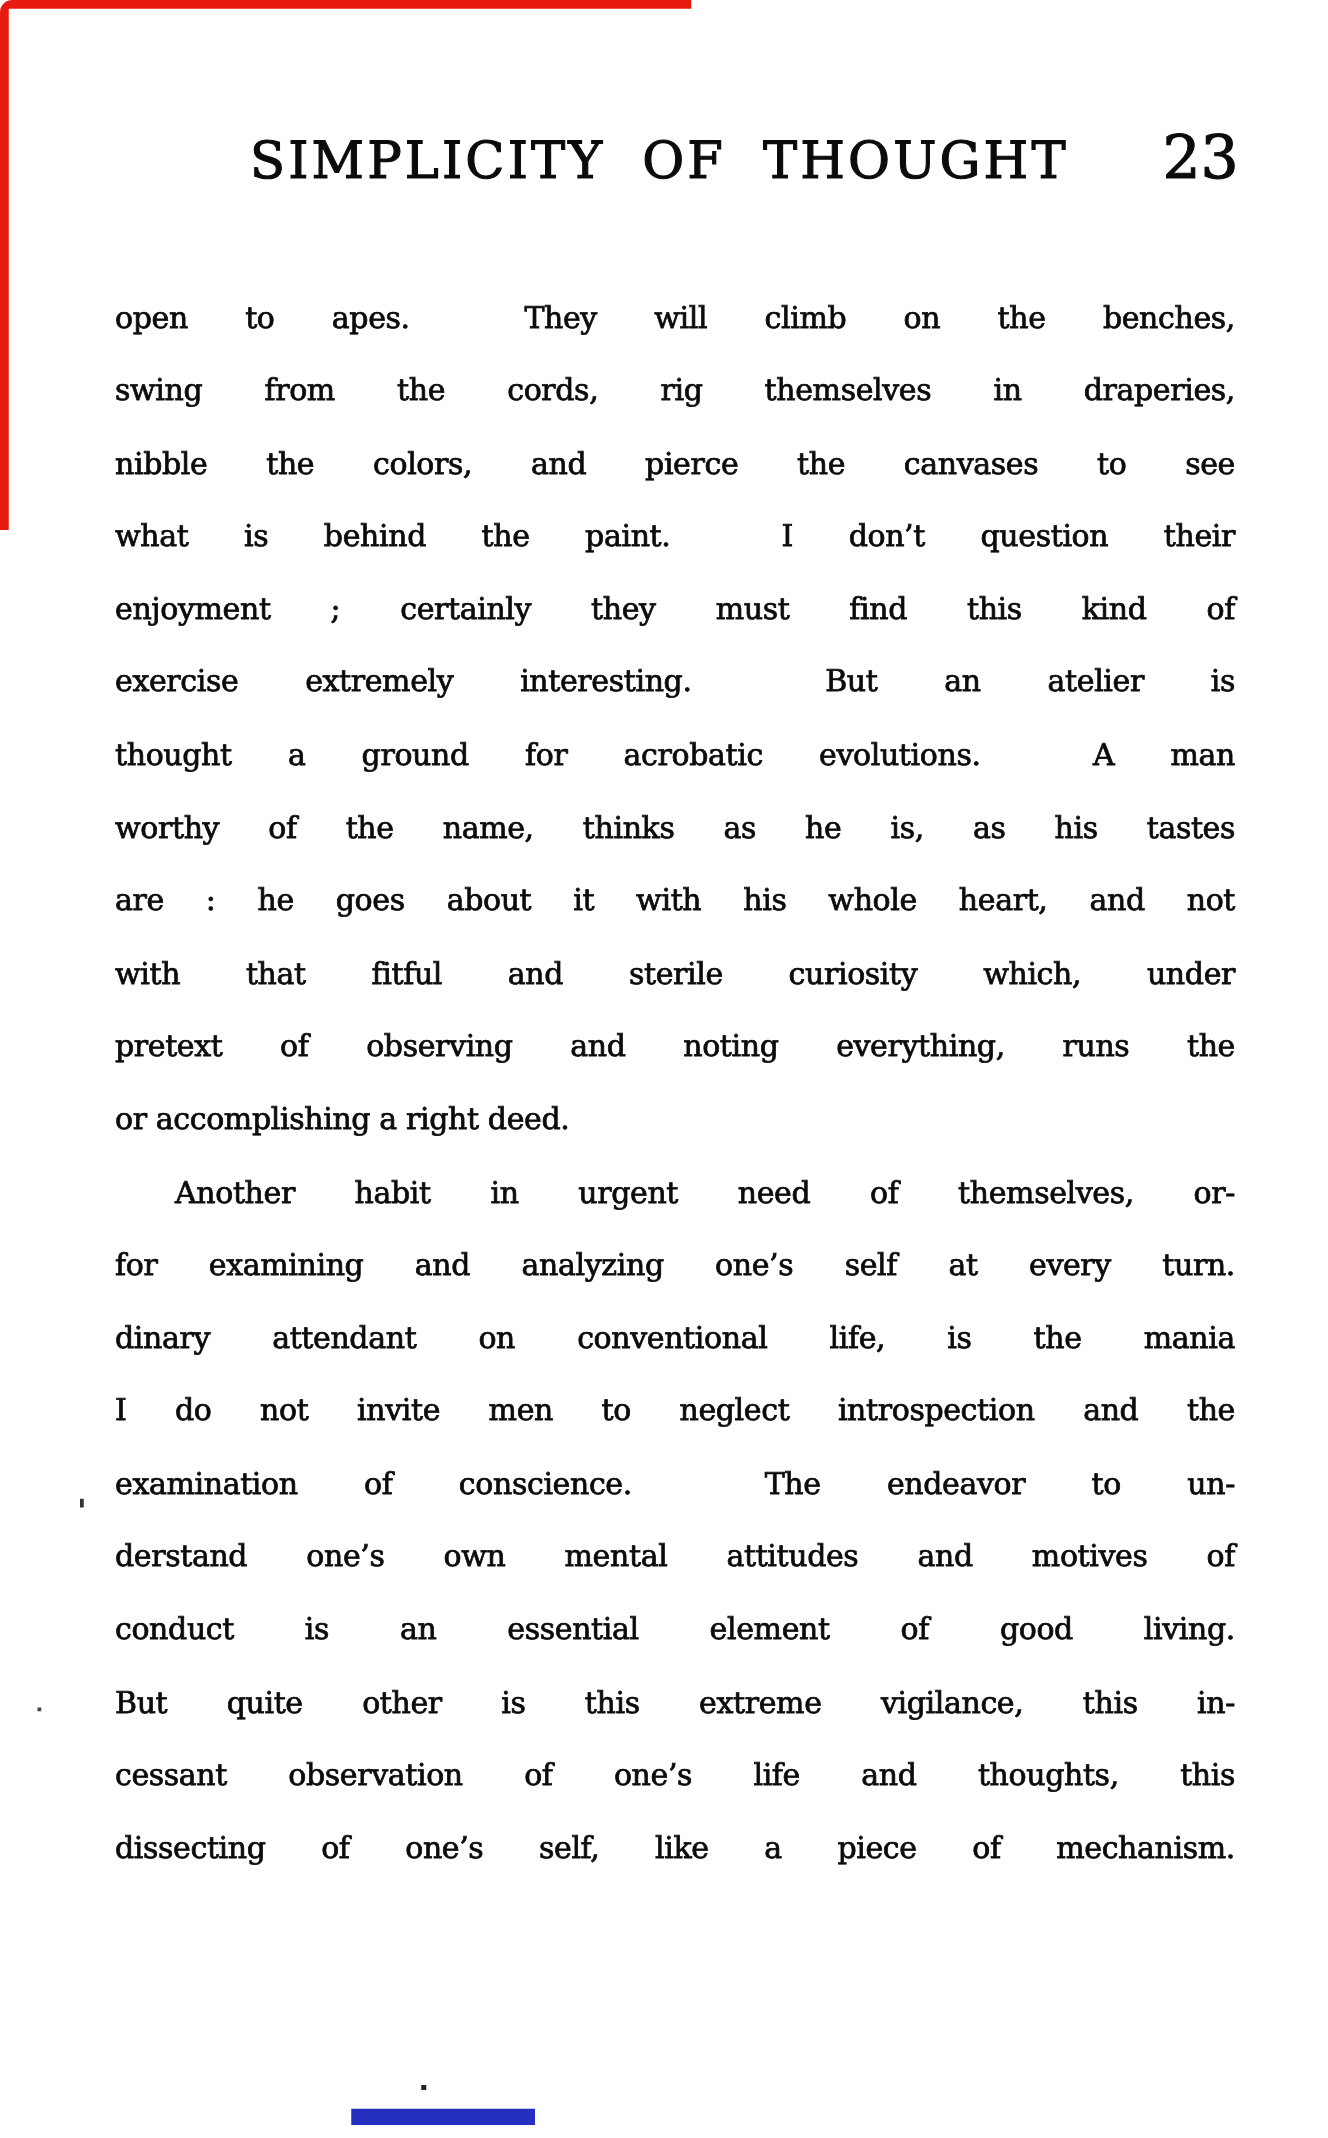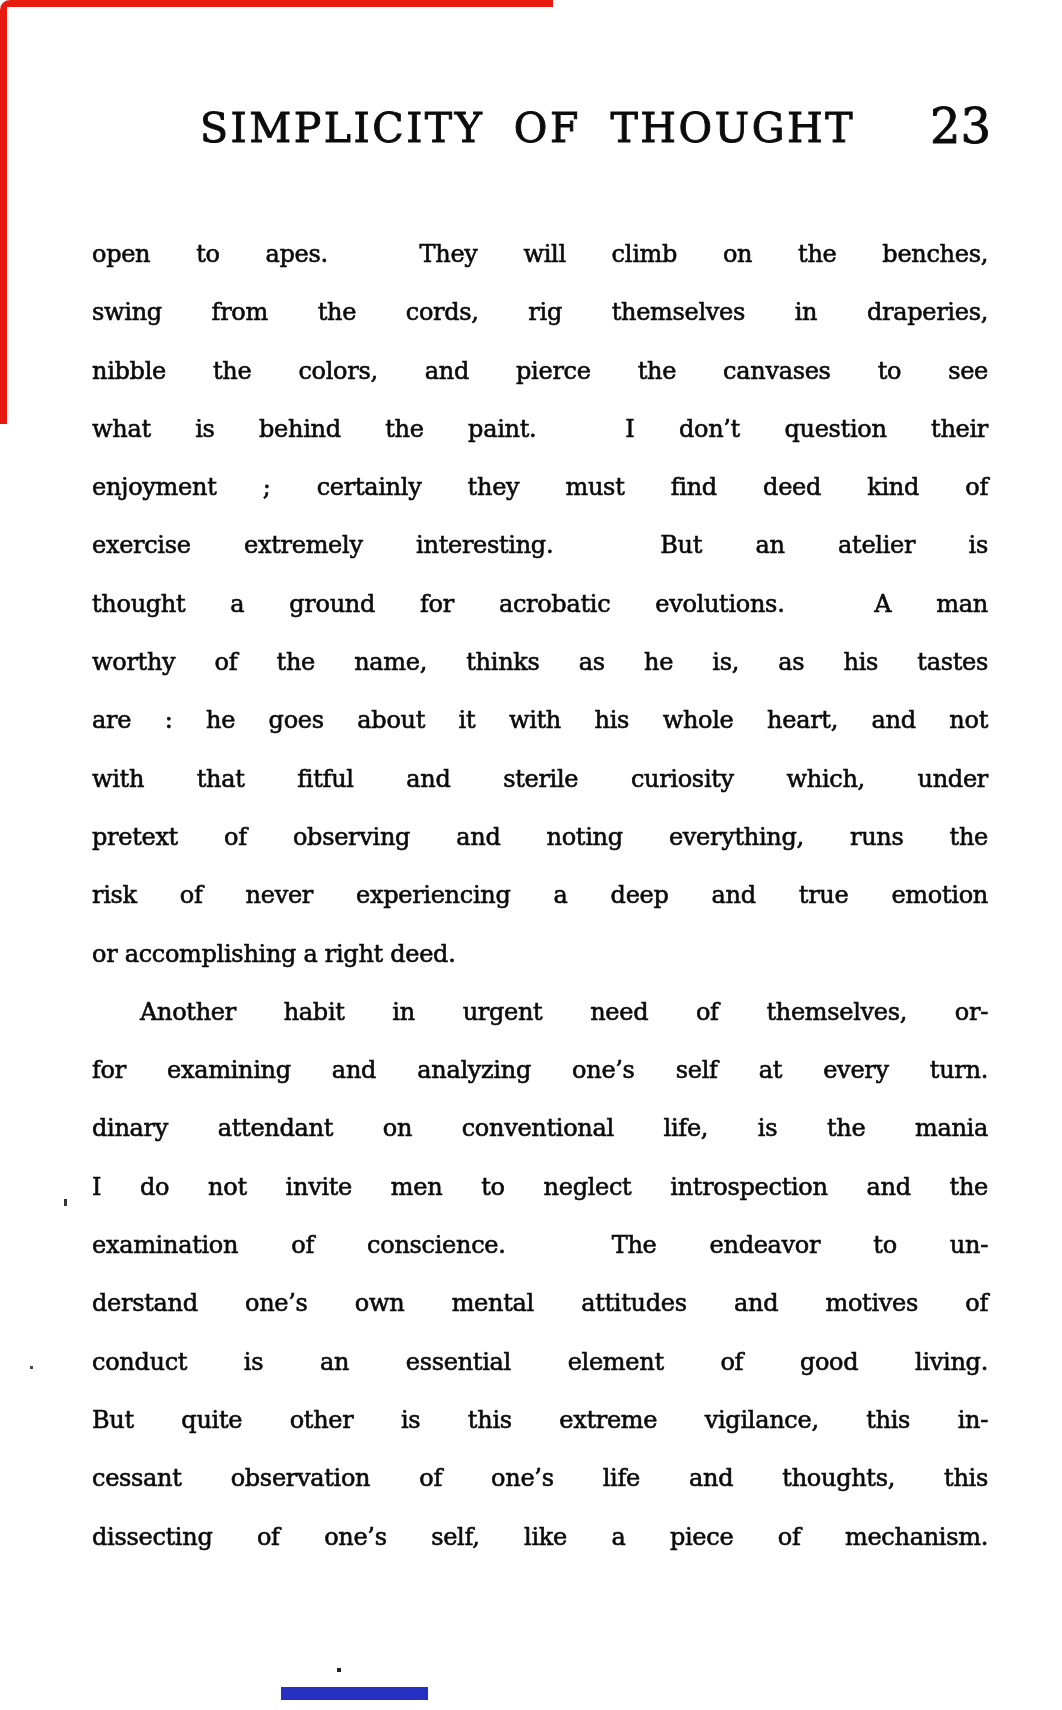--- a/index.html
+++ b/index.html
@@ -51,28 +51,27 @@
   <div class="header">
     <span class="title">SIMPLICITY OF THOUGHT</span>
     <span class="pagenum">23</span>
   </div>
 
   <div class="text-block" id="text-block">
       <div class="line j"><span>open to apes.&nbsp; They will climb on the benches,</span></div>
       <div class="line j"><span>swing from the cords, rig themselves in draperies,</span></div>
       <div class="line j"><span>nibble the colors, and pierce the canvases to see</span></div>
       <div class="line j"><span>what is behind the paint.&nbsp; I don’t question their</span></div>
-      <div class="line j"><span>enjoyment ; certainly they must find deed kind of</span></div>
+      <div class="line j"><span>enjoyment ; certainly they must find this kind of</span></div>
       <div class="line j"><span>exercise extremely interesting.&nbsp; But an atelier is</span></div>
       <div class="line j"><span>thought a ground for acrobatic evolutions.&nbsp; A man</span></div>
       <div class="line j"><span>worthy of the name, thinks as he is, as his tastes</span></div>
       <div class="line j"><span>are : he goes about it with his whole heart, and not</span></div>
       <div class="line j"><span>with that fitful and sterile curiosity which, under</span></div>
       <div class="line j"><span>pretext of observing and noting everything, runs the</span></div>
-      <div class="line j"><span>risk of never experiencing a deep and true emotion</span></div>
       <div class="line"><span>or accomplishing a right deed.</span></div>
       <div class="line j ind"><span>Another habit in urgent need of themselves, or-</span></div>
       <div class="line j"><span>for examining and analyzing one’s self at every turn.</span></div>
       <div class="line j"><span>dinary attendant on conventional life, is the mania</span></div>
       <div class="line j"><span>I do not invite men to neglect introspection and the</span></div>
       <div class="line j"><span>examination of conscience.&nbsp; The endeavor to un-</span></div>
       <div class="line j"><span>derstand one’s own mental attitudes and motives of</span></div>
       <div class="line j"><span>conduct is an essential element of good living.</span></div>
       <div class="line j"><span>But quite other is this extreme vigilance, this in-</span></div>
       <div class="line j"><span>cessant observation of one’s life and thoughts, this</span></div>

